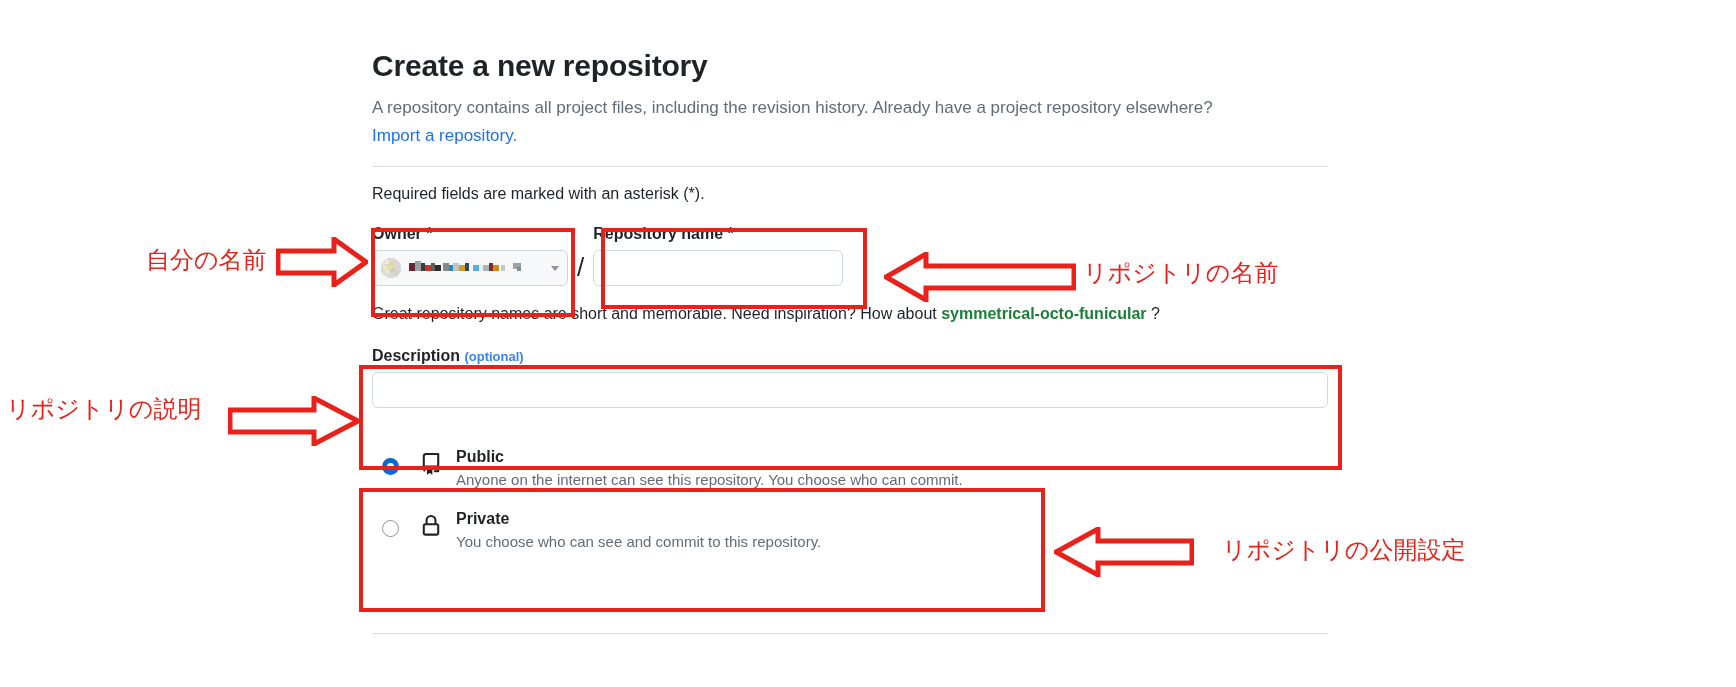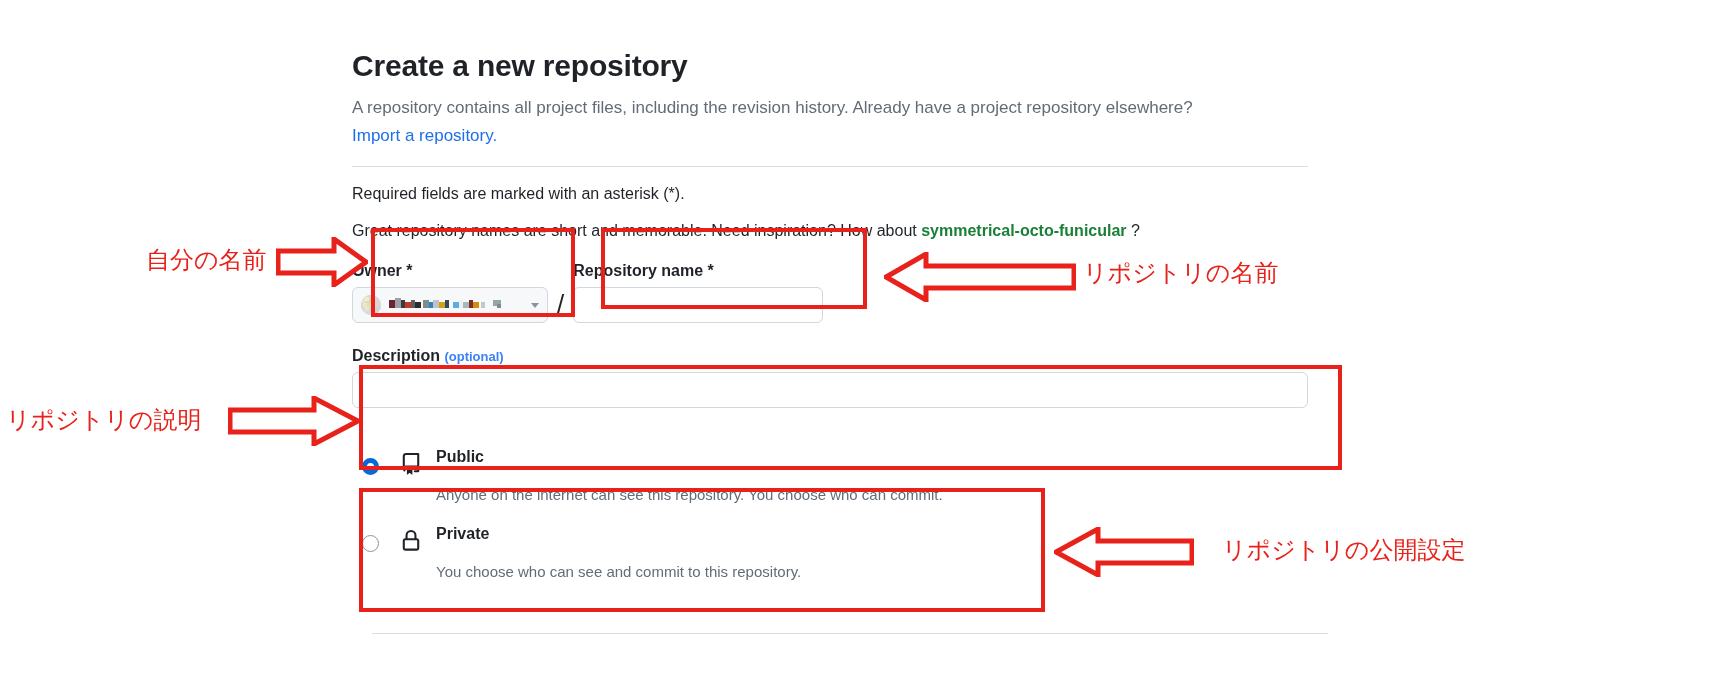--- a/index.html
+++ b/index.html
@@ -12,21 +12,21 @@
     height: 687px;
     position: relative;
     overflow: hidden;
     font-family: "Liberation Sans", sans-serif;
     color: #1f2328;
   }
 
   
   #form-col {
     position: absolute;
-    left: 352px;
+    left: 372px;
     top: 48px;
     width: 956px;
   }
 
   #page-title {
     font-size: 30px;
     font-weight: bold;
     letter-spacing: -0.2px;
     color: #1f2328;
     margin: 0 0 10px 0;
@@ -192,21 +192,21 @@
   .vis-title {
     font-size: 16px;
     font-weight: bold;
     color: #1f2328;
     line-height: 1.35;
   }
   .vis-desc {
     font-size: 15px;
     color: #636c76;
     line-height: 1.45;
-    margin-top: 16px;
+    margin-top: 1px;
   }
   #bottom-divider {
     position: absolute;
     left: 372px;
     top: 625px;
     width: 956px;
     border: 0;
     border-top: 1px solid #d8dee4;
   }
 
@@ -235,26 +235,20 @@
   <h1 id="page-title">Create a new repository</h1>
 
   <p id="intro-text">
     <span>A repository contains all project files, including the revision history. Already have a project repository elsewhere?</span><br>
     <a id="import-link" href="#">Import a repository.</a>
   </p>
 
   <hr class="divider">
 
   <p id="required-note">Required fields are marked with an asterisk (*).</p>
-
-  <div id="repo-hint">
-    <span>Great repository names are short and memorable. Need inspiration? How about</span>
-    <span id="suggested-name">symmetrical-octo-funicular</span>
-    <span>?</span>
-  </div>
 
   <div id="owner-repo-row">
 
     <div id="owner-block">
       <span class="field-label">Owner *</span>
       <div id="owner-select">
         <span id="owner-avatar">
           <svg width="20" height="20" viewBox="0 0 10 10" shape-rendering="crispEdges">
             <rect width="10" height="10" fill="#d8d8d8"></rect>
             <rect x="0" y="2" width="2" height="2" fill="#e6e6c8"></rect>
@@ -298,20 +292,26 @@
     </div>
 
     <span id="slash">/</span>
 
     <div id="repo-block">
       <span class="field-label">Repository name *</span>
       <input id="repo-name-input" type="text" placeholder="" style="">
     </div>
   </div>
 
+  <div id="repo-hint">
+    <span>Great repository names are short and memorable. Need inspiration? How about</span>
+    <span id="suggested-name">symmetrical-octo-funicular</span>
+    <span>?</span>
+  </div>
+
   <div id="description-block">
     <span class="field-label">
       <span>Description</span>
       <span class="label-optional">(optional)</span>
     </span>
     <input id="description-input" type="text" placeholder="" style="">
   </div>
 
   <div id="visibility-block">
 
@@ -361,21 +361,21 @@
   </svg>
 </span>
 
 <span class="anno-arrow" style="left:884px; top:252px;">
   <svg width="192" height="50" viewBox="0 0 192 50">
     <path d="M190 14 H42 V2 L2 25 L42 48 V36 H190 Z" fill="#ffffff" stroke="#e8221b" stroke-width="5" stroke-linejoin="miter"></path>
   </svg>
 </span>
 <span class="anno-text" style="left:1083px; top:261px;">リポジトリの名前</span>
 
-<span class="anno-text" style="left:6px; top:408px;">リポジトリの説明</span>
+<span class="anno-text" style="left:6px; top:397px;">リポジトリの説明</span>
 <span class="anno-arrow" style="left:228px; top:396px;">
   <svg width="132" height="50" viewBox="0 0 132 50">
     <path d="M2 14 H86 V2 L130 25 L86 48 V36 H2 Z" fill="#ffffff" stroke="#e8221b" stroke-width="5" stroke-linejoin="miter"></path>
   </svg>
 </span>
 
 <span class="anno-arrow" style="left:1054px; top:527px;">
   <svg width="140" height="50" viewBox="0 0 140 50">
     <path d="M138 14 H44 V2 L2 25 L44 48 V36 H138 Z" fill="#ffffff" stroke="#e8221b" stroke-width="5" stroke-linejoin="miter"></path>
   </svg>

